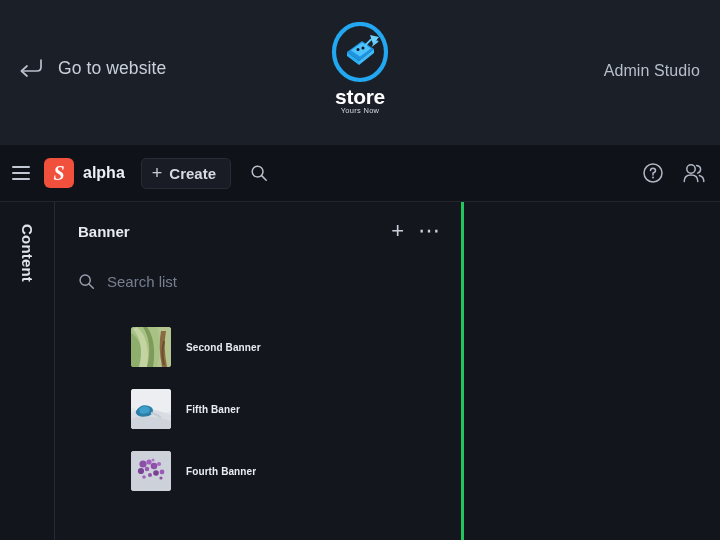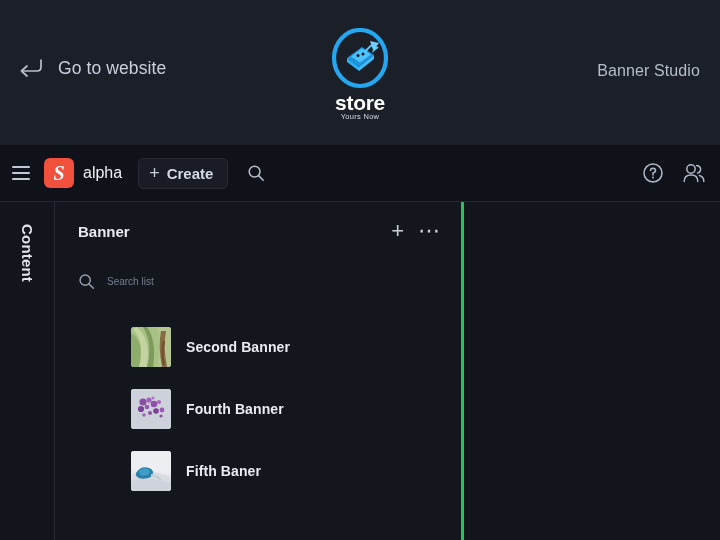--- a/index.html
+++ b/index.html
@@ -46,21 +46,21 @@
   }
   .go-to-website-label {
     font-size: 17.5px;
     color: #c9cfdb;
     letter-spacing: 0.1px;
   }
 
   .brand-logo {
     position: absolute;
     left: 50%;
-    top: 28px;
+    top: 22px;
     transform: translateX(-50%);
     display: flex;
     flex-direction: column;
     align-items: center;
     cursor: pointer;
   }
   .brand-mark {
     width: 62px;
     height: 62px;
     display: block;
@@ -144,21 +144,21 @@
     justify-content: center;
     font-size: 20px;
     font-weight: bold;
     font-style: italic;
     color: #ffffff;
     line-height: 1;
     font-family: "Liberation Serif", serif;
   }
   .workspace-name {
     font-size: 16px;
-    font-weight: normal;
+    font-weight: bold;
     color: #eceff4;
   }
 
   .create-button {
     margin-left: 16px;
     height: 31px;
     padding: 0 14px 0 10px;
     display: flex;
     align-items: center;
     gap: 7px;
@@ -270,21 +270,21 @@
     align-items: center;
     padding: 0 20px 0 23px;
     gap: 12px;
   }
   .search-input {
     flex: 1;
     background: transparent;
     border: none;
     outline: none;
     font-family: "Liberation Sans", sans-serif;
-    font-size: 10px;
+    font-size: 15px;
     color: #d5dae3;
   }
   .search-input::placeholder { color: #767f90; }
 
   .item-list {
     flex: 1;
     padding-top: 14px;
     overflow: hidden;
   }
   .list-item {
@@ -298,21 +298,21 @@
   .item-thumb {
     width: 40px;
     height: 40px;
     flex: 0 0 40px;
     border-radius: 3px;
     overflow: hidden;
     background: #2a2f3a;
   }
   .item-thumb svg { display: block; width: 100%; height: 100%; }
   .item-title {
-    font-size: 14px;
+    font-size: 10px;
     font-weight: bold;
     color: #e9ecf2;
     letter-spacing: 0.1px;
   }
 
   .detail-pane {
     flex: 1;
     background: #13151c;
   }
 </style>
@@ -340,21 +340,21 @@
         <path d="M22 28.5 L33 20.5 L42 26.5 L31 34.5 Z" fill="#4cc3fd"></path>
         <circle cx="29" cy="27.5" r="1.5" fill="#0d1620"></circle>
         <circle cx="34" cy="26" r="1.5" fill="#0d1620"></circle>
         <path d="M36 24 Q44 14 47 17 L45 22 L49 19" fill="none" stroke="#5fcbfd" stroke-width="2"></path>
         <path d="M41 13 L50 15 L44 22 Z" fill="#6ed0fd"></path>
       </svg>
       <div class="brand-name">store</div>
       <div class="brand-tagline">Yours Now</div>
     </div>
 
-    <div class="admin-studio">Banner Studio</div>
+    <div class="admin-studio">Admin Studio</div>
   </div>
 
   <div class="toolbar">
 
     <div class="hamburger-icon">
       <span></span>
         <span></span>
         <span></span>
     </div>
 
@@ -427,20 +427,35 @@
               <path d="M0 0 H40 V40 H0 Z" fill="#a8c184"></path>
               <path d="M0 6 Q14 14 10 40 L0 40 Z" fill="#8fae6c"></path>
               <path d="M6 0 Q20 12 16 40 L8 40 Q14 16 2 2 Z" fill="#c3d4a2"></path>
               <path d="M16 0 Q26 14 22 40 L16 40 Q22 16 12 0 Z" fill="#7e9b5c"></path>
               <path d="M26 0 H40 V40 H26 Q32 18 26 0 Z" fill="#b5c58f"></path>
               <path d="M30 4 Q27 20 31 40 L36 40 Q32 20 35 4 Z" fill="#8a6a42"></path>
               <path d="M33 14 Q30 26 33 38" stroke="#6d4f2d" stroke-width="2" fill="none"></path>
             </svg>
           </div>
           <span class="item-title">Second Banner</span>
+        </div>
+
+        <div class="list-item">
+          <div class="item-thumb">
+            <svg viewBox="0 0 40 40" preserveAspectRatio="none">
+              <rect width="40" height="40" fill="#e3e6ea"></rect>
+              <path d="M0 0 H40 V22 Q20 30 0 18 Z" fill="#eceef1"></path>
+              <path d="M0 24 Q18 16 40 26 V40 H0 Z" fill="#d9dde3"></path>
+              <path d="M5 22 Q10 14 18 17 Q24 19 21 25 Q15 30 8 27 Q4 25 5 22 Z" fill="#2b7fa8"></path>
+              <path d="M8 20 Q12 16 17 18 Q20 20 18 23 Q13 26 9 24 Z" fill="#3f9ec9"></path>
+              <path d="M20 24 Q26 25 30 29" stroke="#c3cbd4" stroke-width="2" fill="none"></path>
+              <path d="M0 30 Q14 24 40 32 V40 H0 Z" fill="#cfd4dc"></path>
+            </svg>
+          </div>
+          <span class="item-title">Fifth Baner</span>
         </div>
 
         <div class="list-item">
           <div class="item-thumb">
             <svg viewBox="0 0 40 40" preserveAspectRatio="none">
               <rect width="40" height="40" fill="#d4d7dd"></rect>
               <rect width="40" height="40" fill="#cdd2da"></rect>
               <circle cx="12" cy="13" r="3.6" fill="#8b4fa6"></circle>
               <circle cx="18" cy="11" r="2.6" fill="#a05fbc"></circle>
               <circle cx="10" cy="20" r="3.1" fill="#7c4496"></circle>
@@ -451,34 +466,19 @@
               <circle cx="31" cy="21" r="2.4" fill="#9b5ab6"></circle>
               <circle cx="19" cy="24" r="2.0" fill="#8d52a5"></circle>
               <circle cx="13" cy="26" r="1.8" fill="#a263bb"></circle>
               <circle cx="30" cy="27" r="1.6" fill="#8a4fa3"></circle>
               <circle cx="22" cy="9" r="1.5" fill="#b073c8"></circle>
             </svg>
           </div>
           <span class="item-title">Fourth Banner</span>
         </div>
 
-        <div class="list-item">
-          <div class="item-thumb">
-            <svg viewBox="0 0 40 40" preserveAspectRatio="none">
-              <rect width="40" height="40" fill="#e3e6ea"></rect>
-              <path d="M0 0 H40 V22 Q20 30 0 18 Z" fill="#eceef1"></path>
-              <path d="M0 24 Q18 16 40 26 V40 H0 Z" fill="#d9dde3"></path>
-              <path d="M5 22 Q10 14 18 17 Q24 19 21 25 Q15 30 8 27 Q4 25 5 22 Z" fill="#2b7fa8"></path>
-              <path d="M8 20 Q12 16 17 18 Q20 20 18 23 Q13 26 9 24 Z" fill="#3f9ec9"></path>
-              <path d="M20 24 Q26 25 30 29" stroke="#c3cbd4" stroke-width="2" fill="none"></path>
-              <path d="M0 30 Q14 24 40 32 V40 H0 Z" fill="#cfd4dc"></path>
-            </svg>
-          </div>
-          <span class="item-title">Fifth Baner</span>
-        </div>
-
       </div>
     </div>
 
     <div class="detail-pane"></div>
   </div>
 
 </div>
 
 </body></html>

